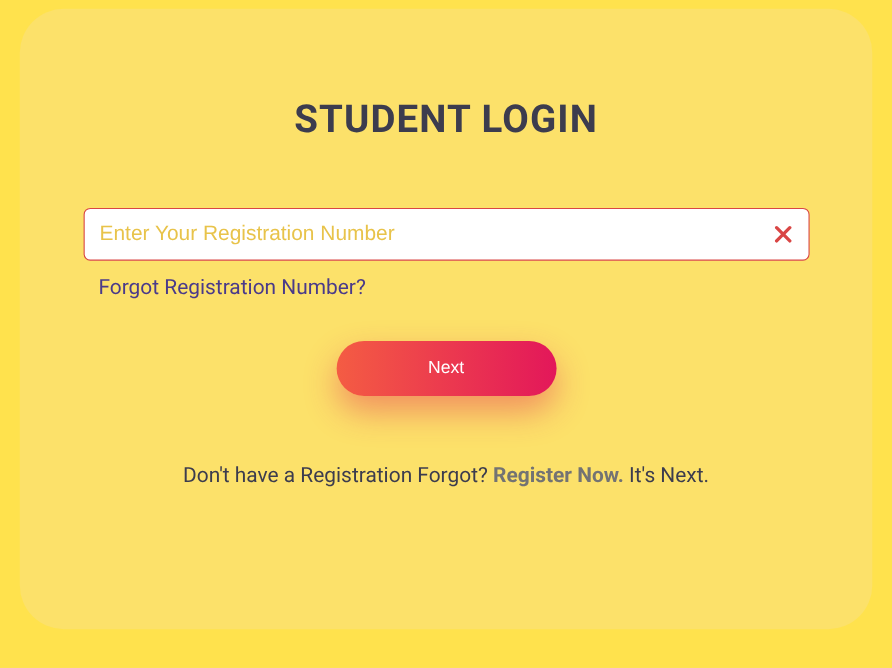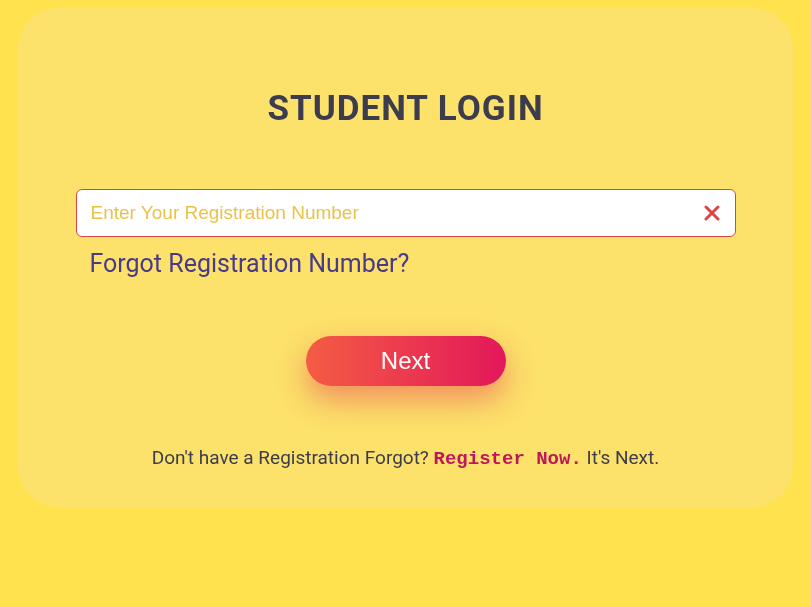--- a/index.html
+++ b/index.html
@@ -11,21 +11,21 @@
       font-family: -apple-system, BlinkMacSystemFont, 'Segoe UI', Roboto, Arial, sans-serif;
       background: #ffe24d;
       width: 811px;
       height: 607px;
       overflow: hidden;
     }
     .card {
       background: #fce16a;
       margin: 8px 18px 0 18px;
       border-radius: 40px;
-      height: 499px;
+      height: 564px;
       padding: 80px 0 0 0;
       position: relative;
     }
     .title {
       text-align: center;
       font-size: 35px;
       font-weight: 700;
       color: #3c3c4e;
       letter-spacing: 1px;
       margin-bottom: 60px;
@@ -65,50 +65,49 @@
     .clear-icon svg {
       width: 16px;
       height: 16px;
     }
     .forgot-link {
       display: block;
       width: 660px;
       margin: 0 auto;
       padding-left: 14px;
       color: #4a3a8a;
-      font-size: 25px;
+      font-size: 19px;
       text-decoration: none;
       cursor: pointer;
     }
     .next-btn {
       display: block;
-      margin: 58px auto 0 auto;
+      margin: 38px auto 0 auto;
       width: 200px;
       height: 50px;
       border: none;
       border-radius: 28px;
       background: linear-gradient(90deg, #f45c43 0%, #e3175a 100%);
       color: #fff;
-      font-size: 24px;
+      font-size: 16px;
       font-weight: 500;
       cursor: pointer;
       box-shadow: 0 14px 30px rgba(228, 46, 82, 0.45);
     }
     .footer-text {
       text-align: center;
       margin-top: 60px;
       font-size: 19px;
       color: #3c3c4e;
     }
     .register-link {
-      color: #be185d;
+      color: #737373;
       font-weight: 700;
       text-decoration: none;
       cursor: pointer;
-      font-family: Liberation Mono, monospace;
     }
   </style>
 </head>
 <body>
 
 <div class="card">
   <h1 class="title">STUDENT LOGIN</h1>
 
   <div class="input-wrapper">
     <input type="text" class="reg-input" placeholder="Enter Your Registration Number" style="">

